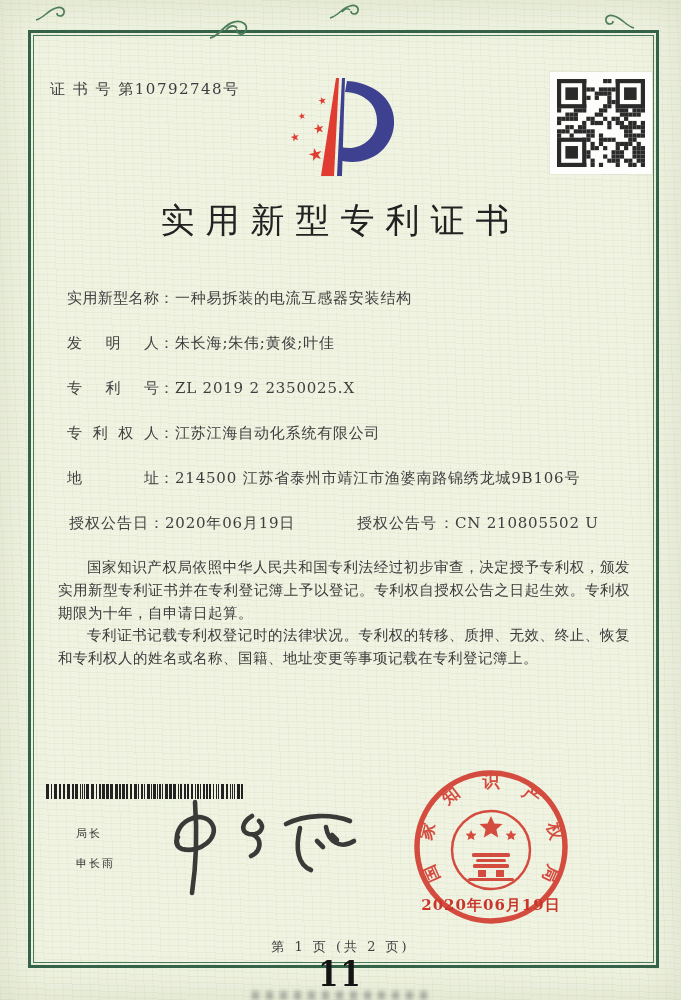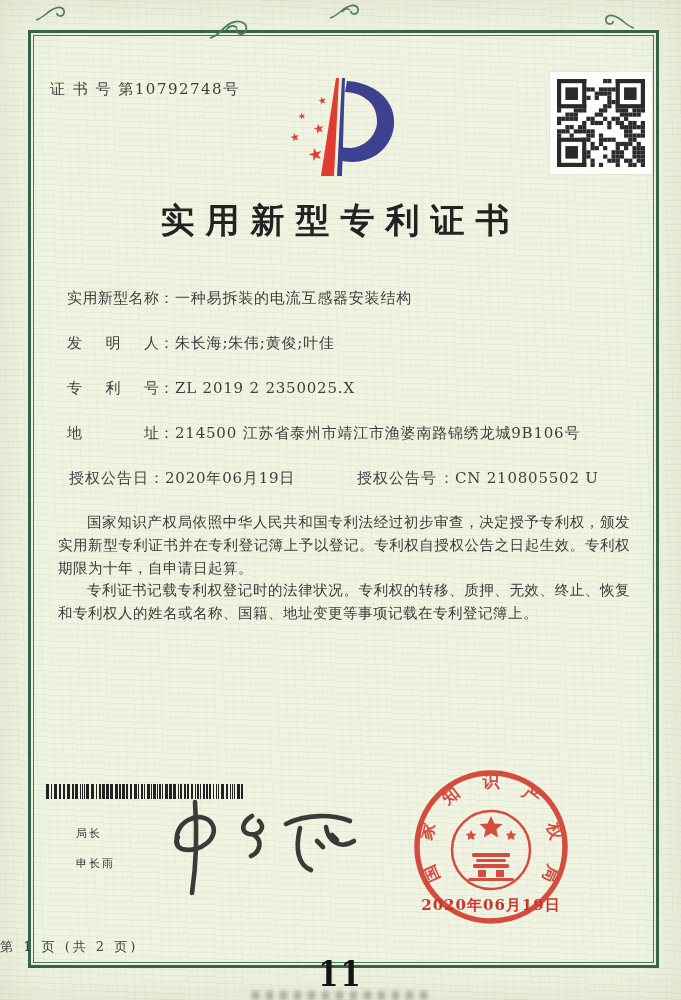--- a/index.html
+++ b/index.html
@@ -14,38 +14,38 @@
   .frame{position:absolute;left:28px;top:30px;width:625px;height:932px;
     border:3px solid #35634a;}
   .frame-inner{position:absolute;inset:2px;border:1px solid #4a7a5c;}
   .cert-no{position:absolute;left:50px;top:80px;font-size:15px;color:#3c3c3c;letter-spacing:1.5px;}
   .logo{position:absolute;left:280px;top:70px;width:124px;height:118px;}
   .logo .star{position:absolute;color:#e03c31;transform:rotate(-14deg);line-height:1;}
   .qr-patch{position:absolute;left:550px;top:72px;width:102px;height:102px;background:#fdfdfb;
     box-shadow:0 0 0 1px rgba(0,0,0,0.03);}
   .qr{position:absolute;left:557px;top:79px;}
   .title{position:absolute;left:0;top:198px;width:100%;text-align:center;
-    font-size:34px;font-weight:700;color:#222;letter-spacing:11px;}
+    font-size:34px;font-weight:400;color:#222;letter-spacing:11px;}
   .content{position:absolute;left:58px;top:286px;width:572px;}
   .row{height:24px;line-height:24px;margin-bottom:21px;font-size:15px;color:#424242;white-space:nowrap;}
   .lbl{display:inline-block;width:92px;text-align:justify;text-align-last:justify;vertical-align:top;margin-left:9px;}
   .colon{display:inline-block;width:16px;}
   .val{letter-spacing:0.8px;color:#3e3e3e;}
   .grant-pair2{display:inline-block;margin-left:48px;}
   .grant-pair2 .lbl{width:82px;letter-spacing:1px;text-align-last:auto;text-align:left;}
   .paras{margin-top:8px;font-size:14.5px;line-height:22.8px;color:#3b3b3b;text-align:justify;}
   .paras p{margin:0;text-indent:2em;letter-spacing:0.5px;}
   .barcode{position:absolute;left:46px;top:784px;width:200px;height:15px;}
   .signer{position:absolute;left:76px;font-size:11px;color:#333;letter-spacing:2px;}
   .signer.t1{top:826px;} .signer.t2{top:856px;}
   .signature{position:absolute;left:148px;top:792px;}
   .seal{position:absolute;left:402px;top:758px;opacity:.9;}
   .seal-date{position:absolute;left:402px;top:896px;width:178px;text-align:center;
     font-size:15px;color:#c9372c;letter-spacing:1px;font-weight:600;}
-  .footer{position:absolute;left:0;top:938px;width:100%;text-align:left;
+  .footer{position:absolute;left:0;top:938px;width:100%;text-align:center;
     font-size:13px;color:#3f3f3f;letter-spacing:3px;}
   .page-curl{position:absolute;left:0;top:956px;width:100%;text-align:center;
     font-size:29px;font-weight:700;color:#141414;transform:scaleY(1.25);letter-spacing:2px;}
   .bottom-smudge{position:absolute;left:252px;top:991px;width:180px;height:9px;
     background:repeating-linear-gradient(90deg, rgba(95,95,95,.45) 0 7px, rgba(0,0,0,0) 7px 14px);
     filter:blur(2px);}
   .sprig{position:absolute;color:#4e7d5b;}
 </style>
 </head>
 <body>
@@ -255,20 +255,23 @@
     <div class="row">
       <span class="lbl">实用新型名称</span><span class="colon">：</span><span class="val">一种易拆装的电流互感器安装结构</span>
     </div>
     <div class="row">
       <span class="lbl">发明人</span><span class="colon">：</span><span class="val">朱长海;朱伟;黄俊;叶佳</span>
     </div>
     <div class="row">
       <span class="lbl">专利号</span><span class="colon">：</span><span class="val">ZL 2019 2 2350025.X</span>
     </div>
     <div class="row">
+      <span class="lbl">专利权人</span><span class="colon">：</span><span class="val">江苏江海自动化系统有限公司</span>
+    </div>
+    <div class="row">
       <span class="lbl">地址</span><span class="colon">：</span><span class="val">214500 江苏省泰州市靖江市渔婆南路锦绣龙城9B106号</span>
     </div>
     <div class="row">
       <span class="lbl" style="width:82px;text-align:right;text-align-last:auto;letter-spacing:1px">授权公告日</span><span class="colon">：</span><span class="val">2020年06月19日</span>
       <span class="grant-pair2">
         <span class="lbl">授权公告号</span><span class="colon">：</span><span class="val">CN 210805502 U</span>
       </span>
     </div>
     <div class="paras">
       <p>国家知识产权局依照中华人民共和国专利法经过初步审查，决定授予专利权，颁发实用新型专利证书并在专利登记簿上予以登记。专利权自授权公告之日起生效。专利权期限为十年，自申请日起算。</p>

